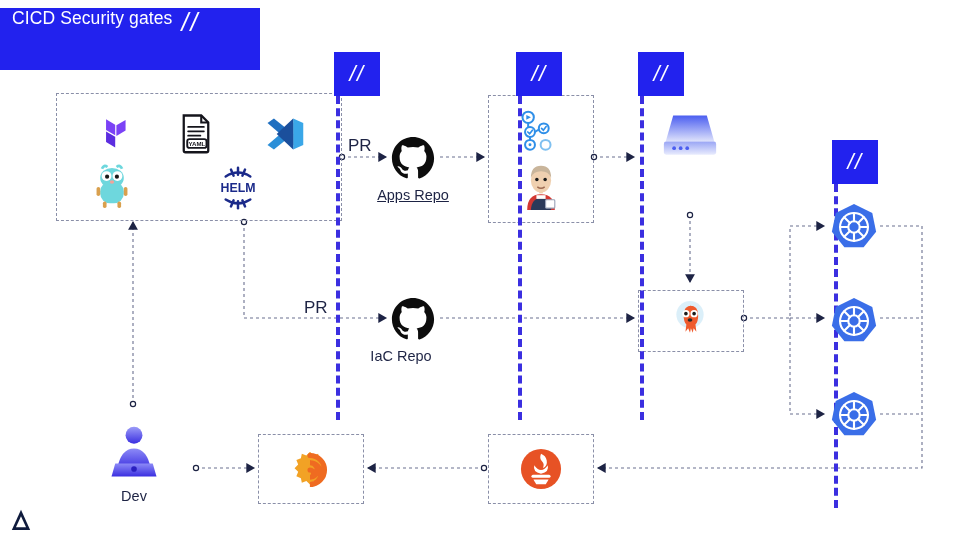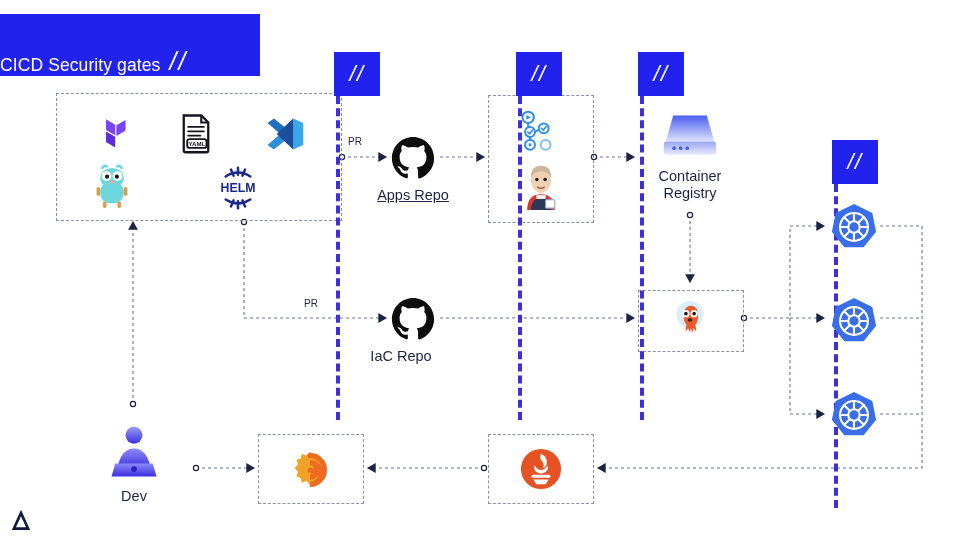--- a/index.html
+++ b/index.html
@@ -14,22 +14,22 @@
     position: relative;
     width: 960px; height: 540px;
     background: #ffffff;
   }
 
   
   .title-banner {
     position: absolute; left: 0; top: 8px;
     width: 260px; height: 62px;
     background: var(--brand, #2222ee);
-    display: flex; align-items: flex-end;
-    margin-top: 6px;
+    display: flex; align-items: flex-start;
+    padding-left: 12px;
   }
   .title-banner .ttxt {
     color: #ffffff;
     font-size: 17.5px;
     letter-spacing: .1px;
     white-space: nowrap;
   }
   .title-banner .tslash {
     color: #ffffff;
     font-size: 25px;
@@ -68,21 +68,21 @@
     position: absolute;
     color: #1d2344;
     font-size: 14.5px;
     text-align: center;
     line-height: 1.18;
     white-space: pre-line;
   }
   .edge-label {
     position: absolute;
     color: #1d2344;
-    font-size: 10px;
+    font-size: 17px;
   }
 
   
   .conn { position: absolute; pointer-events: none; }
 
   
   .icon { position: absolute; }
   .icon svg { display: block; width: 100%; height: 100%; }
 
   
@@ -303,22 +303,20 @@
       </defs>
       <path d="M14,8 h36 l8,28 H6 Z" fill="url(#reggrad)"></path>
       <rect x="4" y="36" width="56" height="14" rx="2.5" fill="url(#reggrad2)"></rect>
       <g fill="#4b5ef0">
         <circle cx="15" cy="43" r="2"></circle>
         <circle cx="22" cy="43" r="2"></circle>
         <circle cx="29" cy="43" r="2"></circle>
       </g>
     </svg>
   </div>
-  <div class="nlabel" style="left:630px;top:168px;width:120px;">Container
-Registry</div>
 
   <div class="icon" style="left:671px;top:300px;width:38px;height:40px;">
     <svg viewBox="0 0 40 44">
       <circle cx="20" cy="16" r="15" fill="#cfe9f7" opacity=".75"></circle>
       <path d="M20,6 q9,0 9,11 q0,7 -3,10 l1,8 -3,-4 -1,5 -2,-5 -1,5 -2,-5 -3,4 1,-8 q-3,-3 -3,-10 q0,-11 9,-11 Z" fill="#ef5a2c"></path>
       <circle cx="15.5" cy="15" r="4" fill="#ffffff"></circle>
       <circle cx="24.5" cy="15" r="4" fill="#ffffff"></circle>
       <circle cx="15.5" cy="15" r="2" fill="#1a1a1a"></circle>
       <circle cx="24.5" cy="15" r="2" fill="#1a1a1a"></circle>
       <ellipse cx="20" cy="22" rx="2.6" ry="1.8" fill="#2b2b2b"></ellipse>

